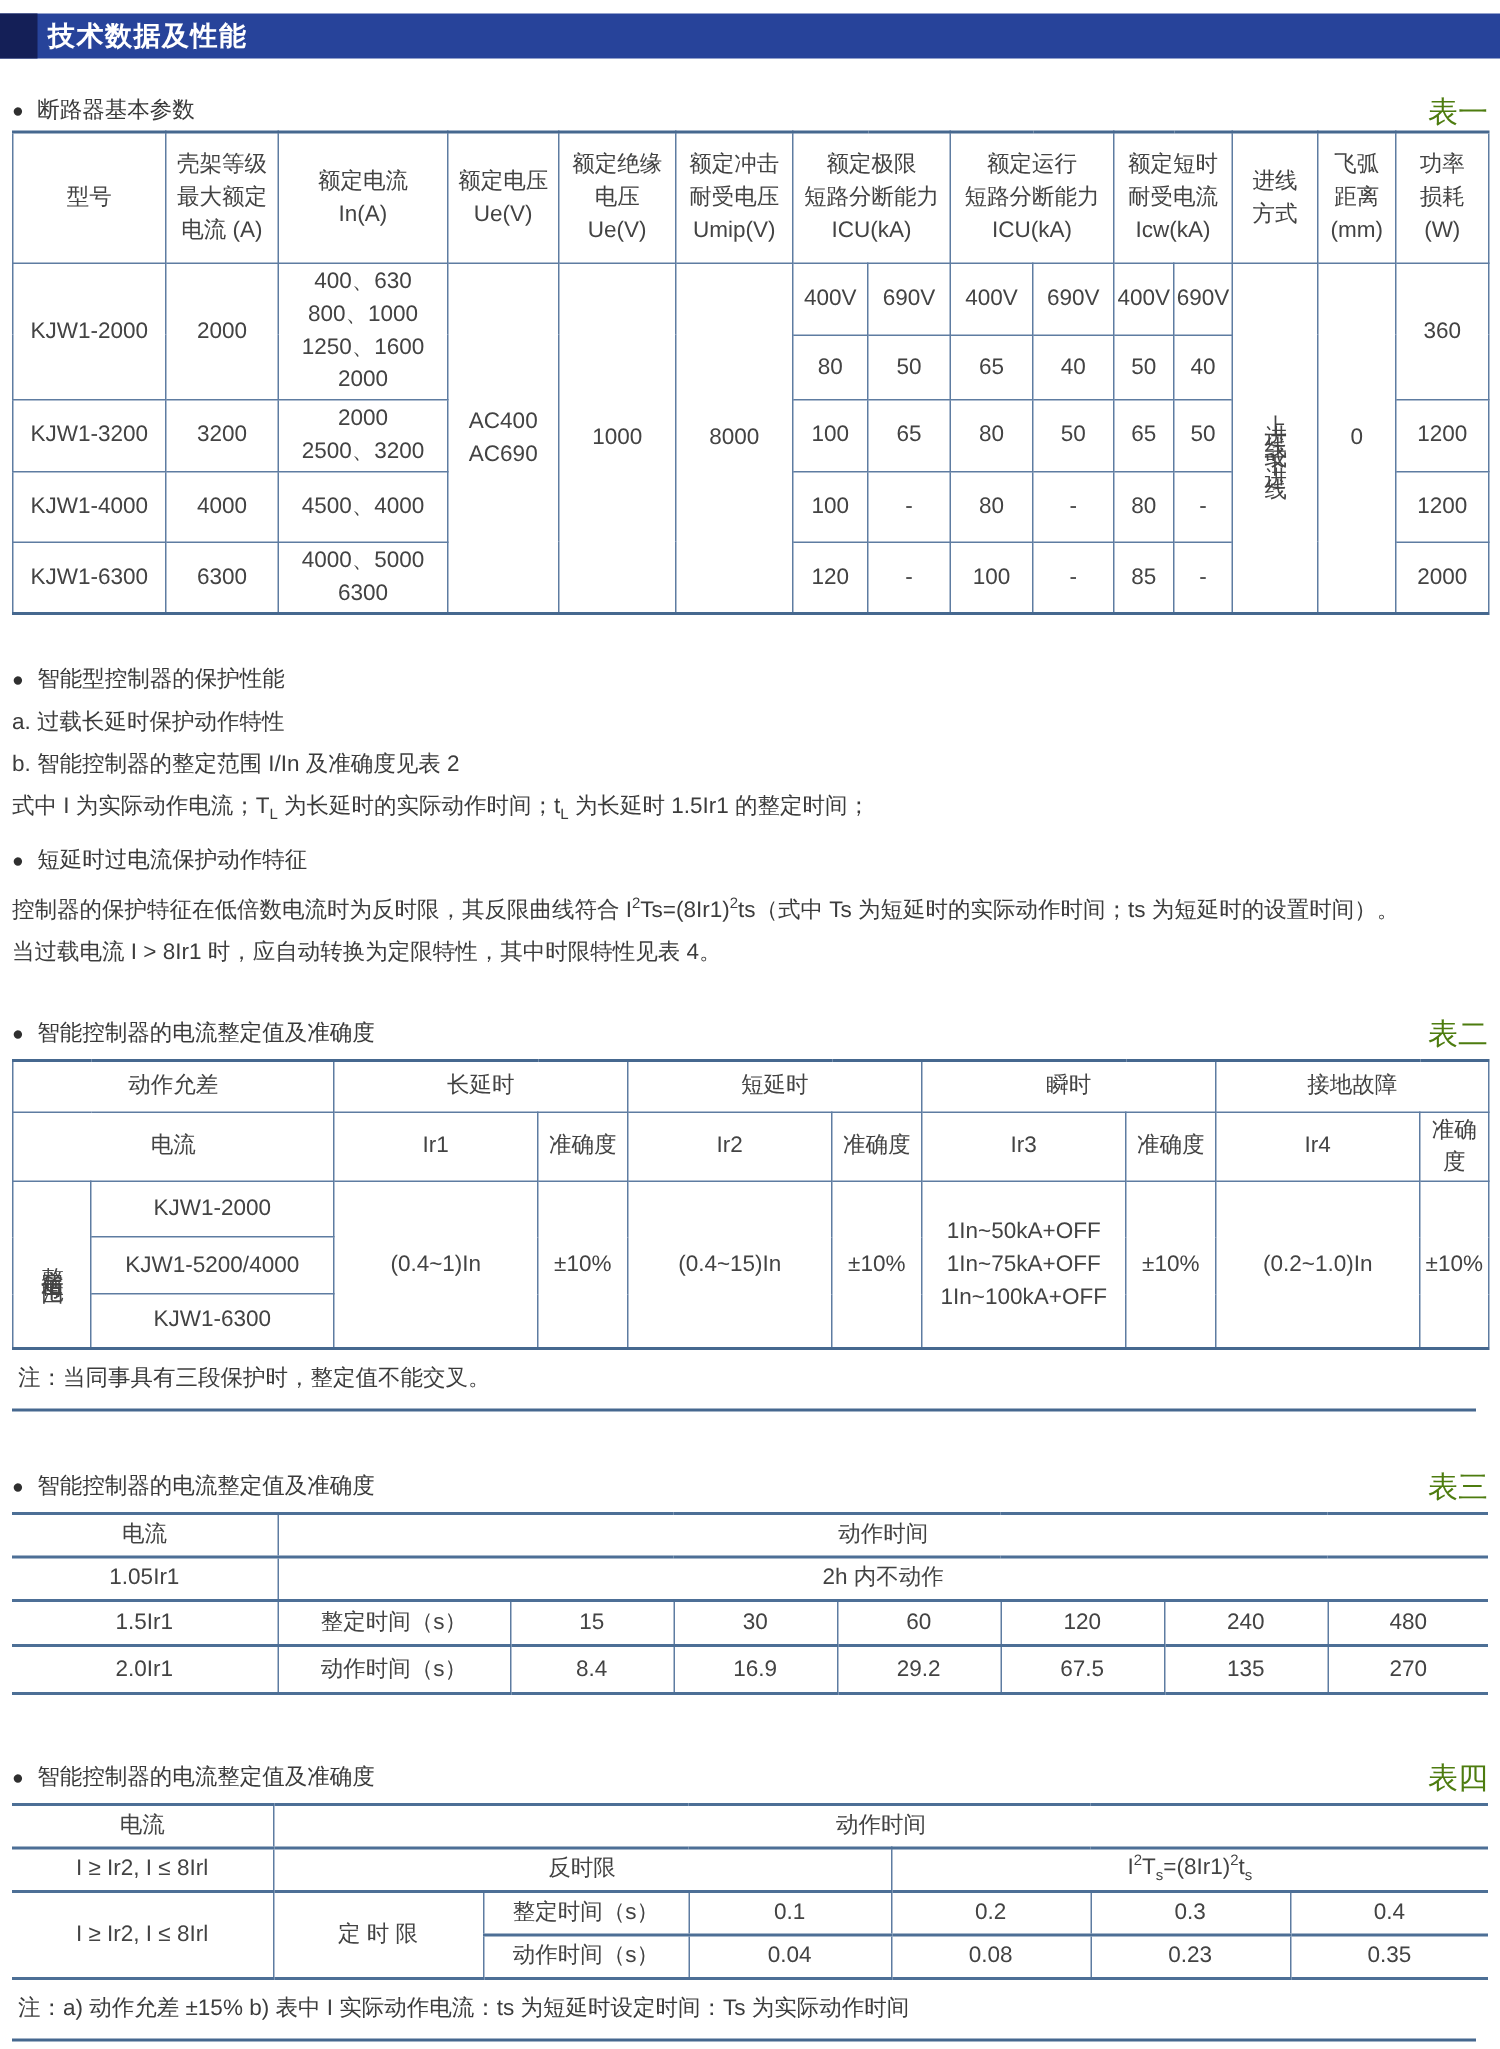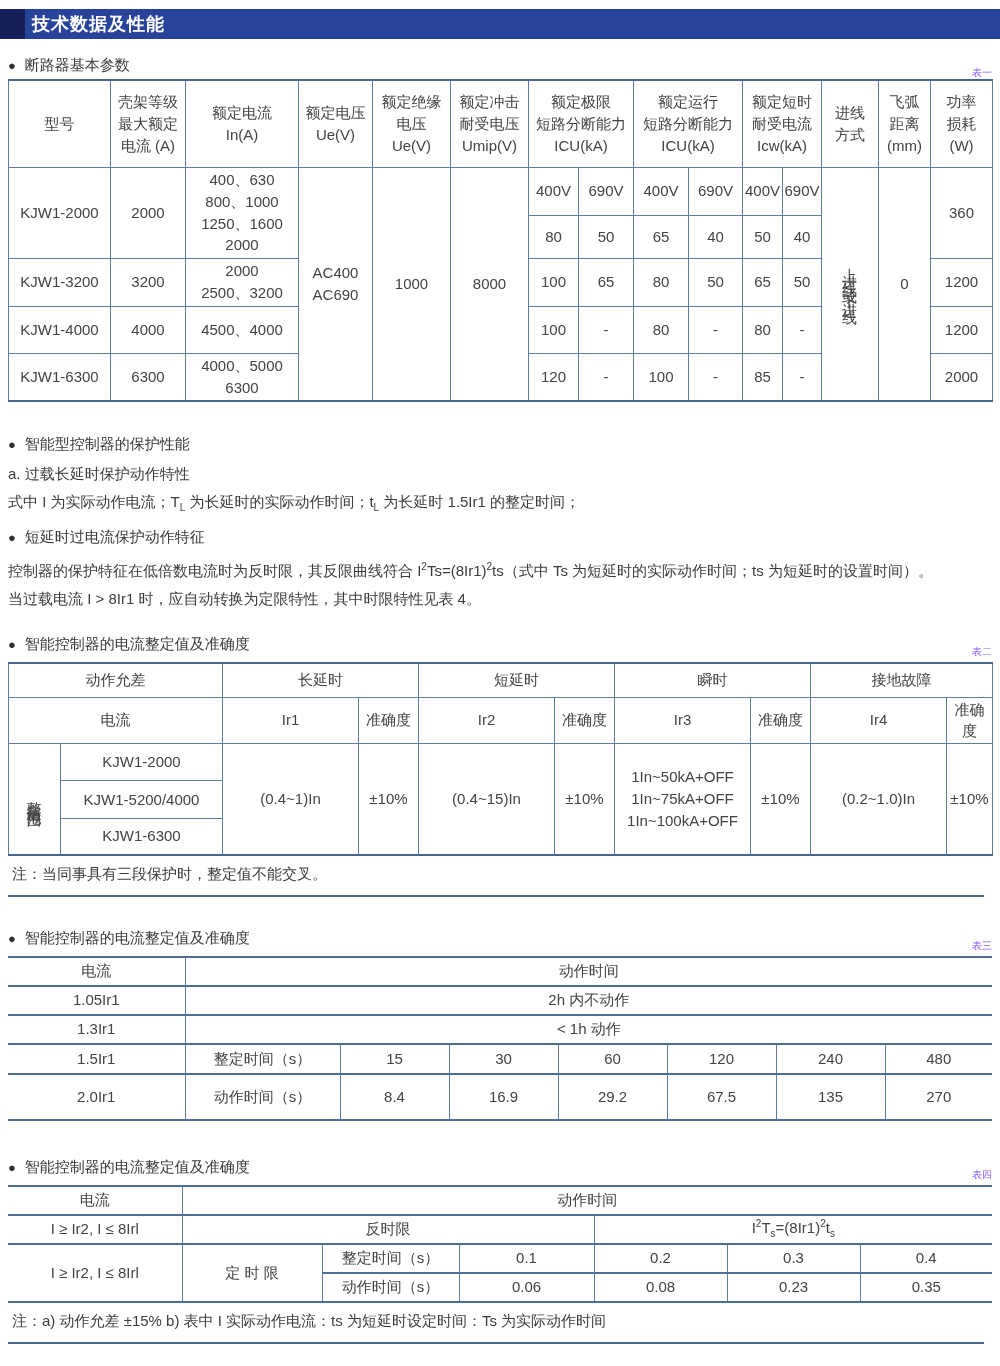--- a/index.html
+++ b/index.html
@@ -10,21 +10,21 @@
   .titlebar{position:relative;margin-top:9px;height:30px;background:#27439a;}
   .titlebar .tab{position:absolute;left:0;top:0;width:25px;height:30px;background:#141f57;}
   .titlebar .txt{position:absolute;left:32px;top:0;line-height:30px;color:#ffffff;
                  font-size:18px;font-weight:bold;letter-spacing:1px;}
 
   
   .sec-head{display:flex;justify-content:space-between;align-items:flex-end;
             margin:0 8px;font-size:15px;}
   .sec-title{display:flex;align-items:center;gap:9px;color:#3a3a3a;}
   .bullet{font-size:13px;color:#2f2f2f;line-height:1;}
-  .tag{font-size:10px;color:#8b5cf6;position:relative;top:5px;margin-left:12px;}
+  .tag{font-size:20px;color:#4d7c0f;position:relative;top:5px;margin-left:12px;}
 
   
   table.t{border-collapse:collapse;table-layout:fixed;width:984px;margin:0 8px;}
   table.t td{border:1px solid #5e7ca1;text-align:center;vertical-align:middle;
              font-size:15px;color:#434343;white-space:pre-line;line-height:1.45;
              padding:1px 1px;overflow:hidden;}
   .muted{color:#6a6a6a;}
   .bk{word-break:break-all;line-height:1.15;}
   .vtext{writing-mode:vertical-rl;text-orientation:upright;display:inline-block;
          letter-spacing:7px;line-height:1;}
@@ -188,20 +188,21 @@
   </table>
 
 <div class="sec-head" style="margin-top:33px;">
   <div class="sec-title">
     <span class="bullet">●</span>
     <span>智能型控制器的保护性能</span>
   </div>
 </div>
 <div class="plines" style="margin-top:6px;">
   <div>a. 过载长延时保护动作特性</div>
+  <div>b. 智能控制器的整定范围 I/In 及准确度见表 2</div>
   <div>式中 I 为实际动作电流；T<sub>L</sub> 为长延时的实际动作时间；t<sub>L</sub> 为长延时 1.5Ir1 的整定时间；</div>
 </div>
 
 <div class="sec-head" style="margin-top:6px;">
   <div class="sec-title">
     <span class="bullet">●</span>
     <span>短延时过电流保护动作特征</span>
   </div>
 </div>
 <div class="plines" style="margin-top:6px;">
@@ -292,35 +293,31 @@
   </colgroup>
   <tbody>
       <tr style="height:29px;">
     <td>电流</td>
     <td colspan="7">动作时间</td>
   </tr>
   <tr style="height:29px;">
     <td>1.05Ir1</td>
     <td colspan="7">2h 内不动作</td>
   </tr>
-  <tr style="height:29px;">
-    <td>1.3Ir1</td>
-    <td colspan="7">&lt; 1h 动作</td>
-  </tr>
   <tr style="height:30px;">
     <td>1.5Ir1</td>
     <td>整定时间（s）</td>
     <td>15</td>
     <td>30</td>
     <td>60</td>
     <td>120</td>
     <td>240</td>
     <td>480</td>
   </tr>
-  <tr style="height:46px;">
+  <tr style="height:32px;">
     <td>2.0Ir1</td>
     <td>动作时间（s）</td>
     <td>8.4</td>
     <td>16.9</td>
     <td>29.2</td>
     <td>67.5</td>
     <td>135</td>
     <td>270</td>
   </tr>
 </tbody>
@@ -357,20 +354,20 @@
     <td rowspan="2">I ≥ Ir2, I ≤ 8Irl</td>
     <td rowspan="2">定 时 限</td>
     <td>整定时间（s）</td>
     <td>0.1</td>
     <td>0.2</td>
     <td>0.3</td>
     <td>0.4</td>
   </tr>
   <tr style="height:29px;">
     <td>动作时间（s）</td>
-    <td>0.06</td>
+    <td>0.04</td>
     <td>0.08</td>
     <td>0.23</td>
     <td>0.35</td>
   </tr>
 </tbody>
   </table>
 <div class="note">注：a) 动作允差 ±15%  b) 表中 I 实际动作电流：ts 为短延时设定时间：Ts 为实际动作时间</div>
 
 </body></html>

